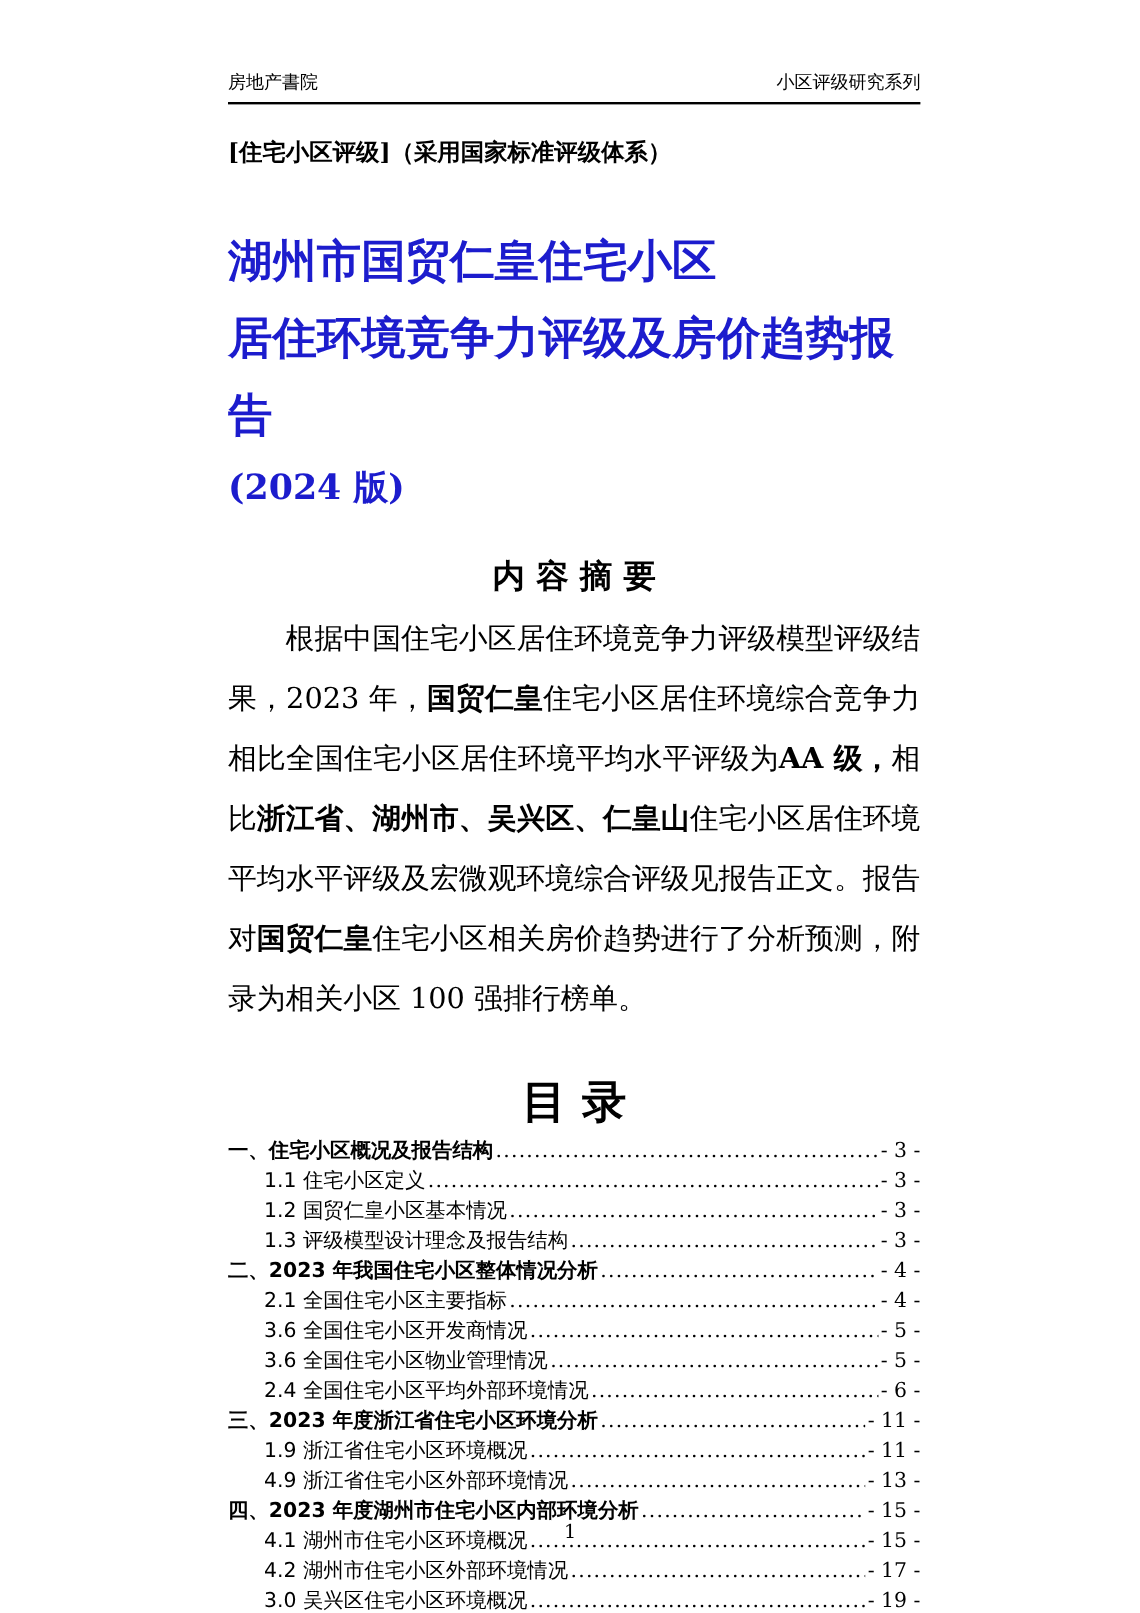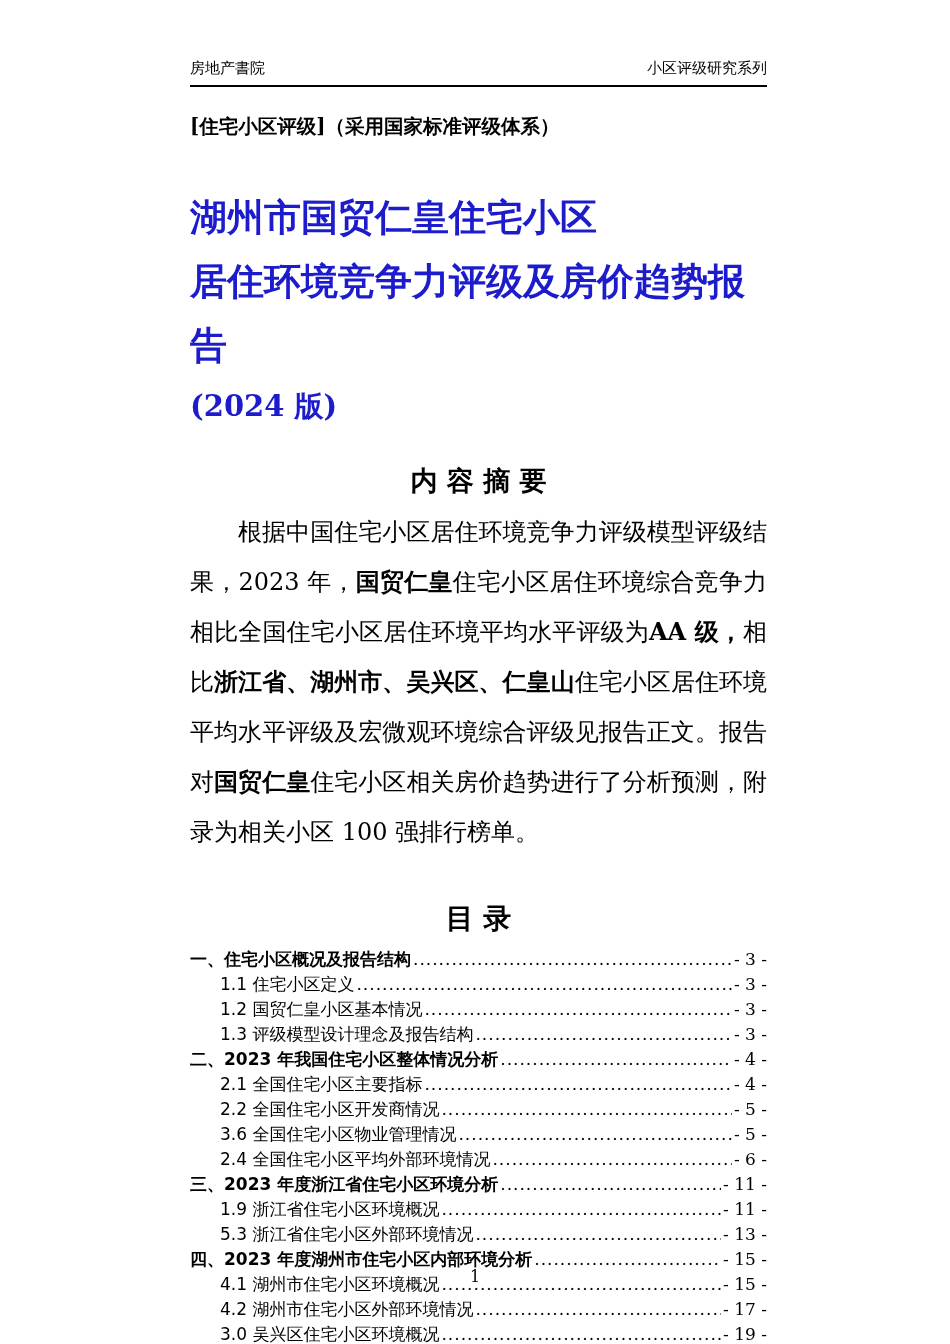--- a/index.html
+++ b/index.html
@@ -59,21 +59,21 @@
     font-size: 24px;
     line-height: 50px;
     text-align: justify;
     text-justify: inter-character;
     text-indent: 2em;
   }
   .summary-para .b { font-weight: bold; }
   .toc-heading {
     margin-top: 44px;
     text-align: center;
-    font-size: 28px;
+    font-size: 37px;
     line-height: 36px;
     font-weight: bold;
     font-family: "DejaVu Sans", sans-serif;
   }
   .toc {
     margin-top: 10px;
     font-size: 17px;
   }
   .toc-row {
     display: flex;
@@ -166,21 +166,21 @@
         <span class="toc-label">二、2023 年我国住宅小区整体情况分析</span>
         <span class="toc-dots">....................................................................................................................................................................................................................................................................</span>
         <span class="toc-page">- 4 -</span>
       </div>
       <div class="toc-row l2">
         <span class="toc-label">2.1 全国住宅小区主要指标</span>
         <span class="toc-dots">....................................................................................................................................................................................................................................................................</span>
         <span class="toc-page">- 4 -</span>
       </div>
       <div class="toc-row l2">
-        <span class="toc-label">2.2 全国住宅小区开发商情况</span>
+        <span class="toc-label">3.6 全国住宅小区开发商情况</span>
         <span class="toc-dots">....................................................................................................................................................................................................................................................................</span>
         <span class="toc-page">- 5 -</span>
       </div>
       <div class="toc-row l2">
         <span class="toc-label">3.6 全国住宅小区物业管理情况</span>
         <span class="toc-dots">....................................................................................................................................................................................................................................................................</span>
         <span class="toc-page">- 5 -</span>
       </div>
       <div class="toc-row l2">
         <span class="toc-label">2.4 全国住宅小区平均外部环境情况</span>
@@ -191,21 +191,21 @@
         <span class="toc-label">三、2023 年度浙江省住宅小区环境分析</span>
         <span class="toc-dots">....................................................................................................................................................................................................................................................................</span>
         <span class="toc-page">- 11 -</span>
       </div>
       <div class="toc-row l2">
         <span class="toc-label">1.9 浙江省住宅小区环境概况</span>
         <span class="toc-dots">....................................................................................................................................................................................................................................................................</span>
         <span class="toc-page">- 11 -</span>
       </div>
       <div class="toc-row l2">
-        <span class="toc-label">5.3 浙江省住宅小区外部环境情况</span>
+        <span class="toc-label">4.9 浙江省住宅小区外部环境情况</span>
         <span class="toc-dots">....................................................................................................................................................................................................................................................................</span>
         <span class="toc-page">- 13 -</span>
       </div>
       <div class="toc-row l1">
         <span class="toc-label">四、2023 年度湖州市住宅小区内部环境分析</span>
         <span class="toc-dots">....................................................................................................................................................................................................................................................................</span>
         <span class="toc-page">- 15 -</span>
       </div>
       <div class="toc-row l2">
         <span class="toc-label">4.1 湖州市住宅小区环境概况</span>

